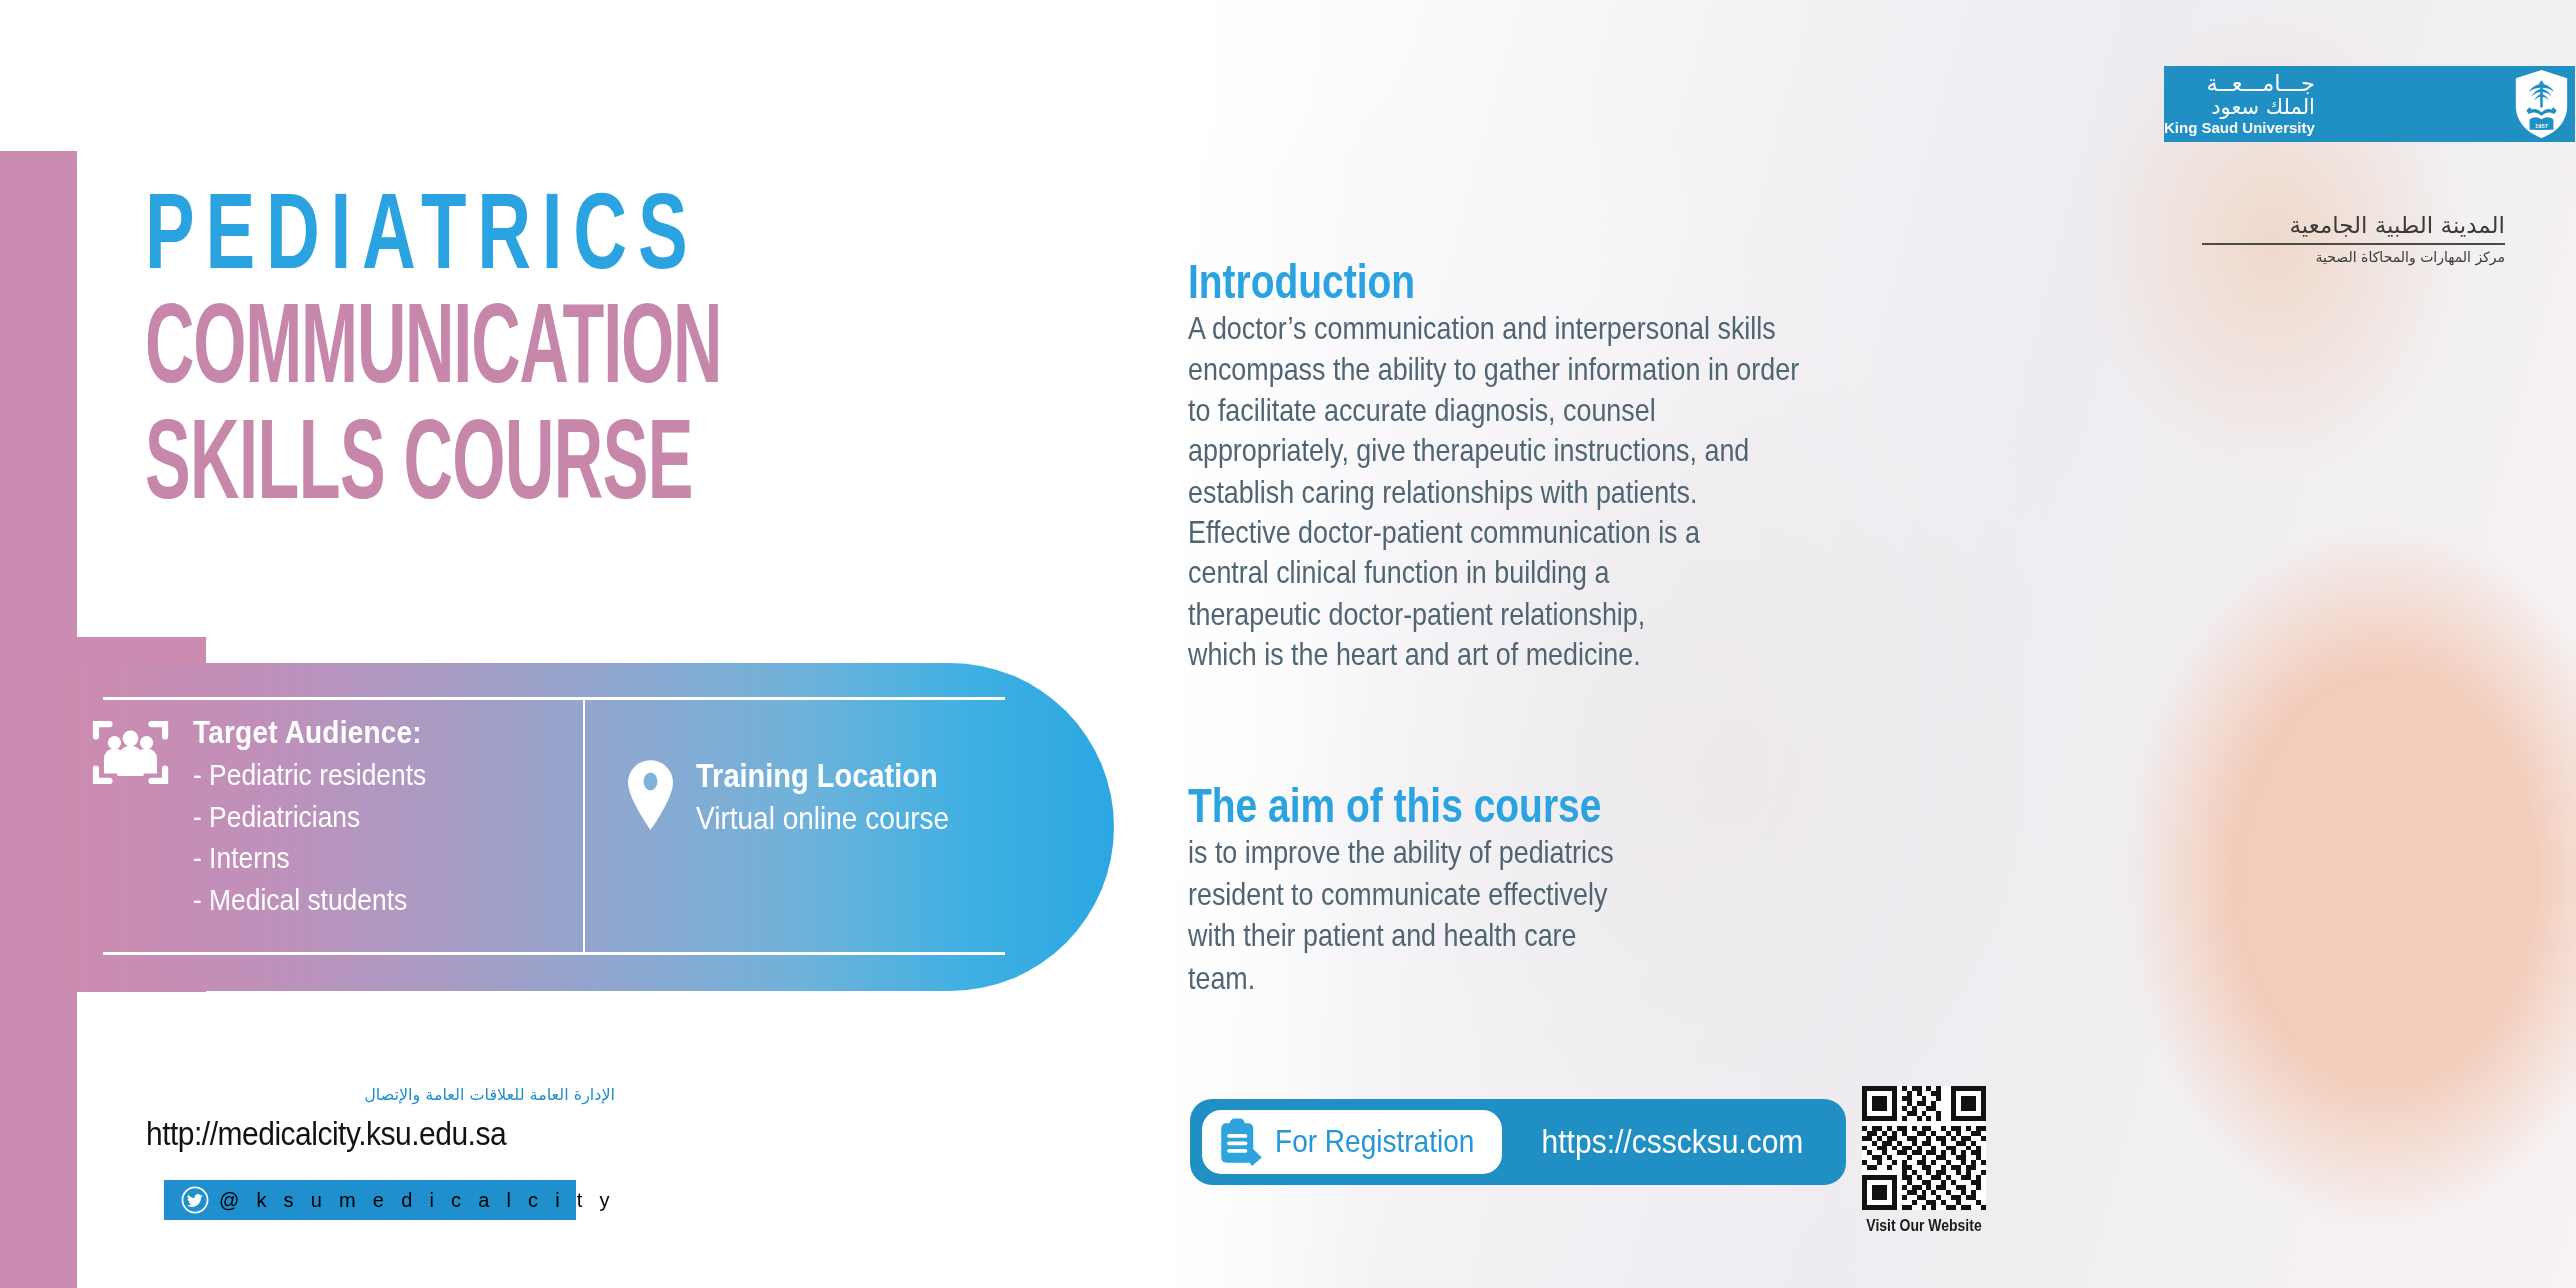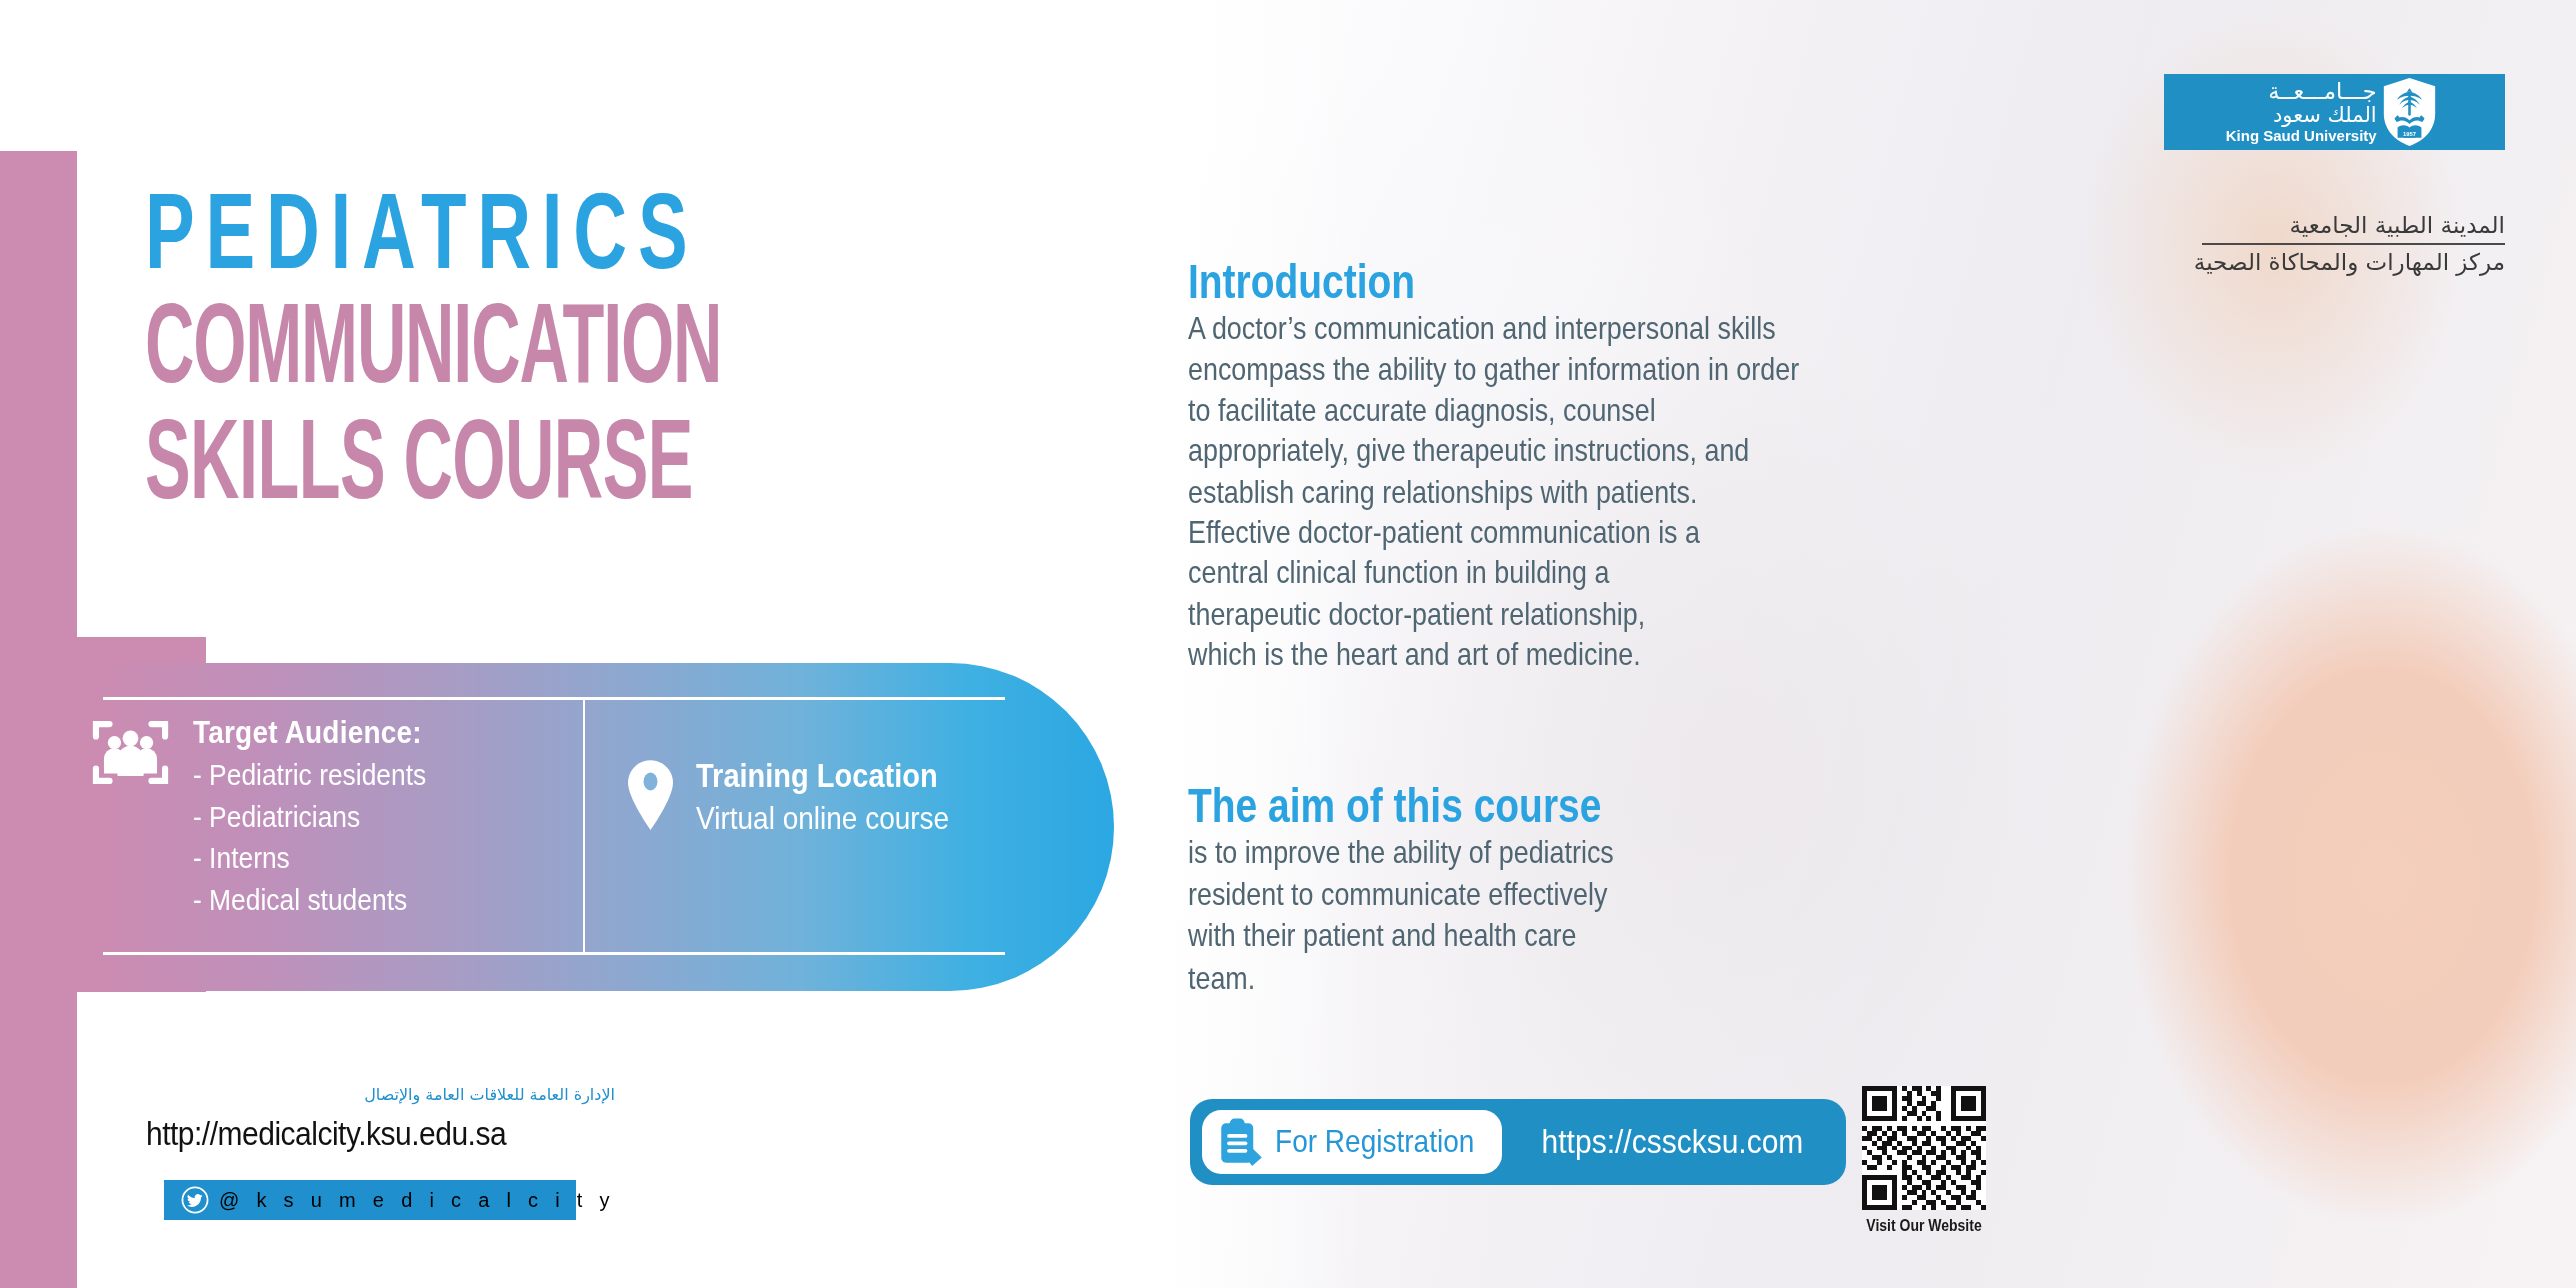--- a/index.html
+++ b/index.html
@@ -221,24 +221,24 @@
   .qr-wrap { position: absolute; left: 1862px; top: 1086px; width: 143px; }
   .qr { width: 124px; height: 124px; display: block; }
   .qr-caption {
     margin-top: 6.4px; width: 124px; text-align: center;
     color: #1a1a1a; font-size: 14px; font-weight: 700;
     transform: scaleY(1.12); transform-origin: center top;
   }
 
   
   .ksu-logo {
-    position: absolute; left: 2164px; top: 74px;
-    width: 341px; height: 76px;
+    position: absolute; left: 2164px; top: 66px;
+    width: 411px; height: 76px;
     background: #2090c4;
-    display: flex; align-items: center; justify-content: center;
+    display: flex; align-items: center; justify-content: space-between;
   }
   .ksu-txt { text-align: right; color: #ffffff; margin-right: 5.2px; }
   .ksu-ar1 {
     font-family: "DejaVu Sans", sans-serif;
     font-size: 22.5px; letter-spacing: 1.9px; line-height: 1.05; direction: rtl;
   }
   .ksu-ar2 {
     font-family: "DejaVu Sans", sans-serif;
     font-size: 21px; line-height: 1.05; direction: rtl; margin-top: 0.6px;
   }
@@ -246,21 +246,21 @@
   .ksu-shield { width: 55px; height: 70px; margin-right: 6.4px; flex: 0 0 auto; }
 
   .ksu-sub { position: absolute; left: 2164px; top: 213px; width: 341px; text-align: right; }
   .ksu-sub-1 {
     font-family: "DejaVu Sans", sans-serif;
     color: #3a3a3a; font-size: 23px; direction: rtl; line-height: 1.12;
   }
   .ksu-sub-rule { width: 303px; height: 1.9px; background: #4a4a4a; margin: 4.5px 0 4.5px auto; }
   .ksu-sub-2 {
     font-family: "DejaVu Sans", sans-serif;
-    color: #3a3a3a; font-size: 23px; direction: rtl; line-height: 1.12;
+    color: #3a3a3a; font-size: 14px; direction: rtl; line-height: 1.12;
   }
 </style>
 </head>
 <body>
 
 <div id="poster">
 
   <div class="photo">
     
     

